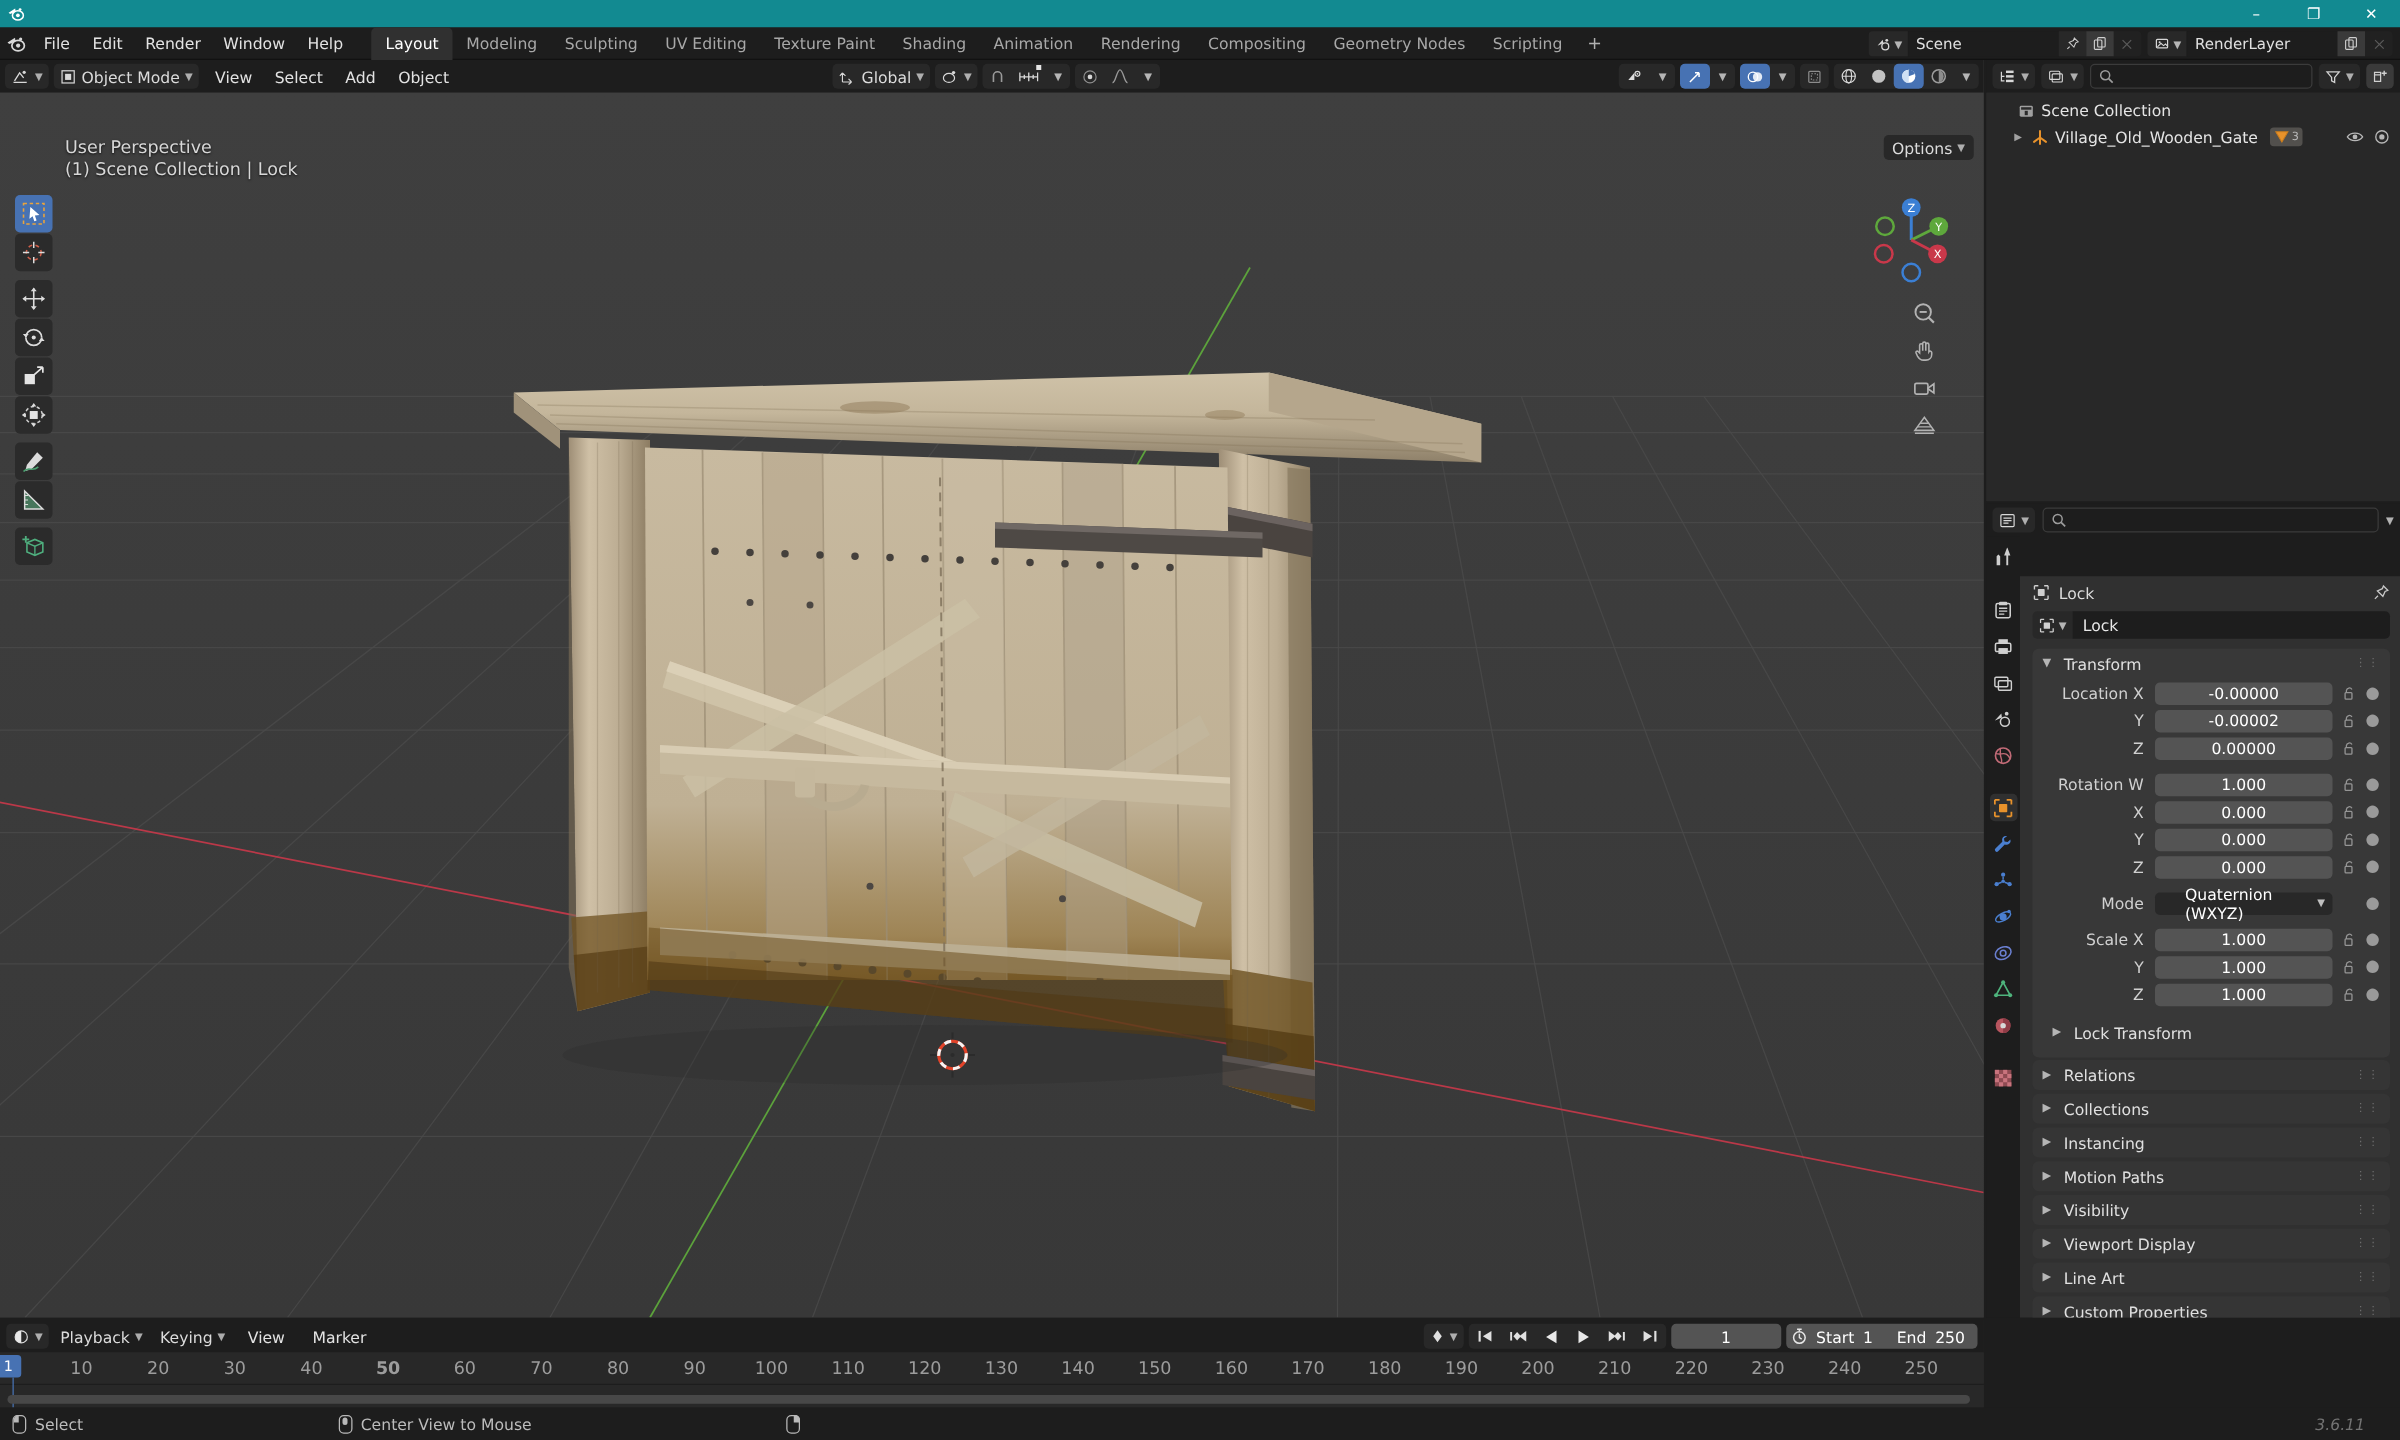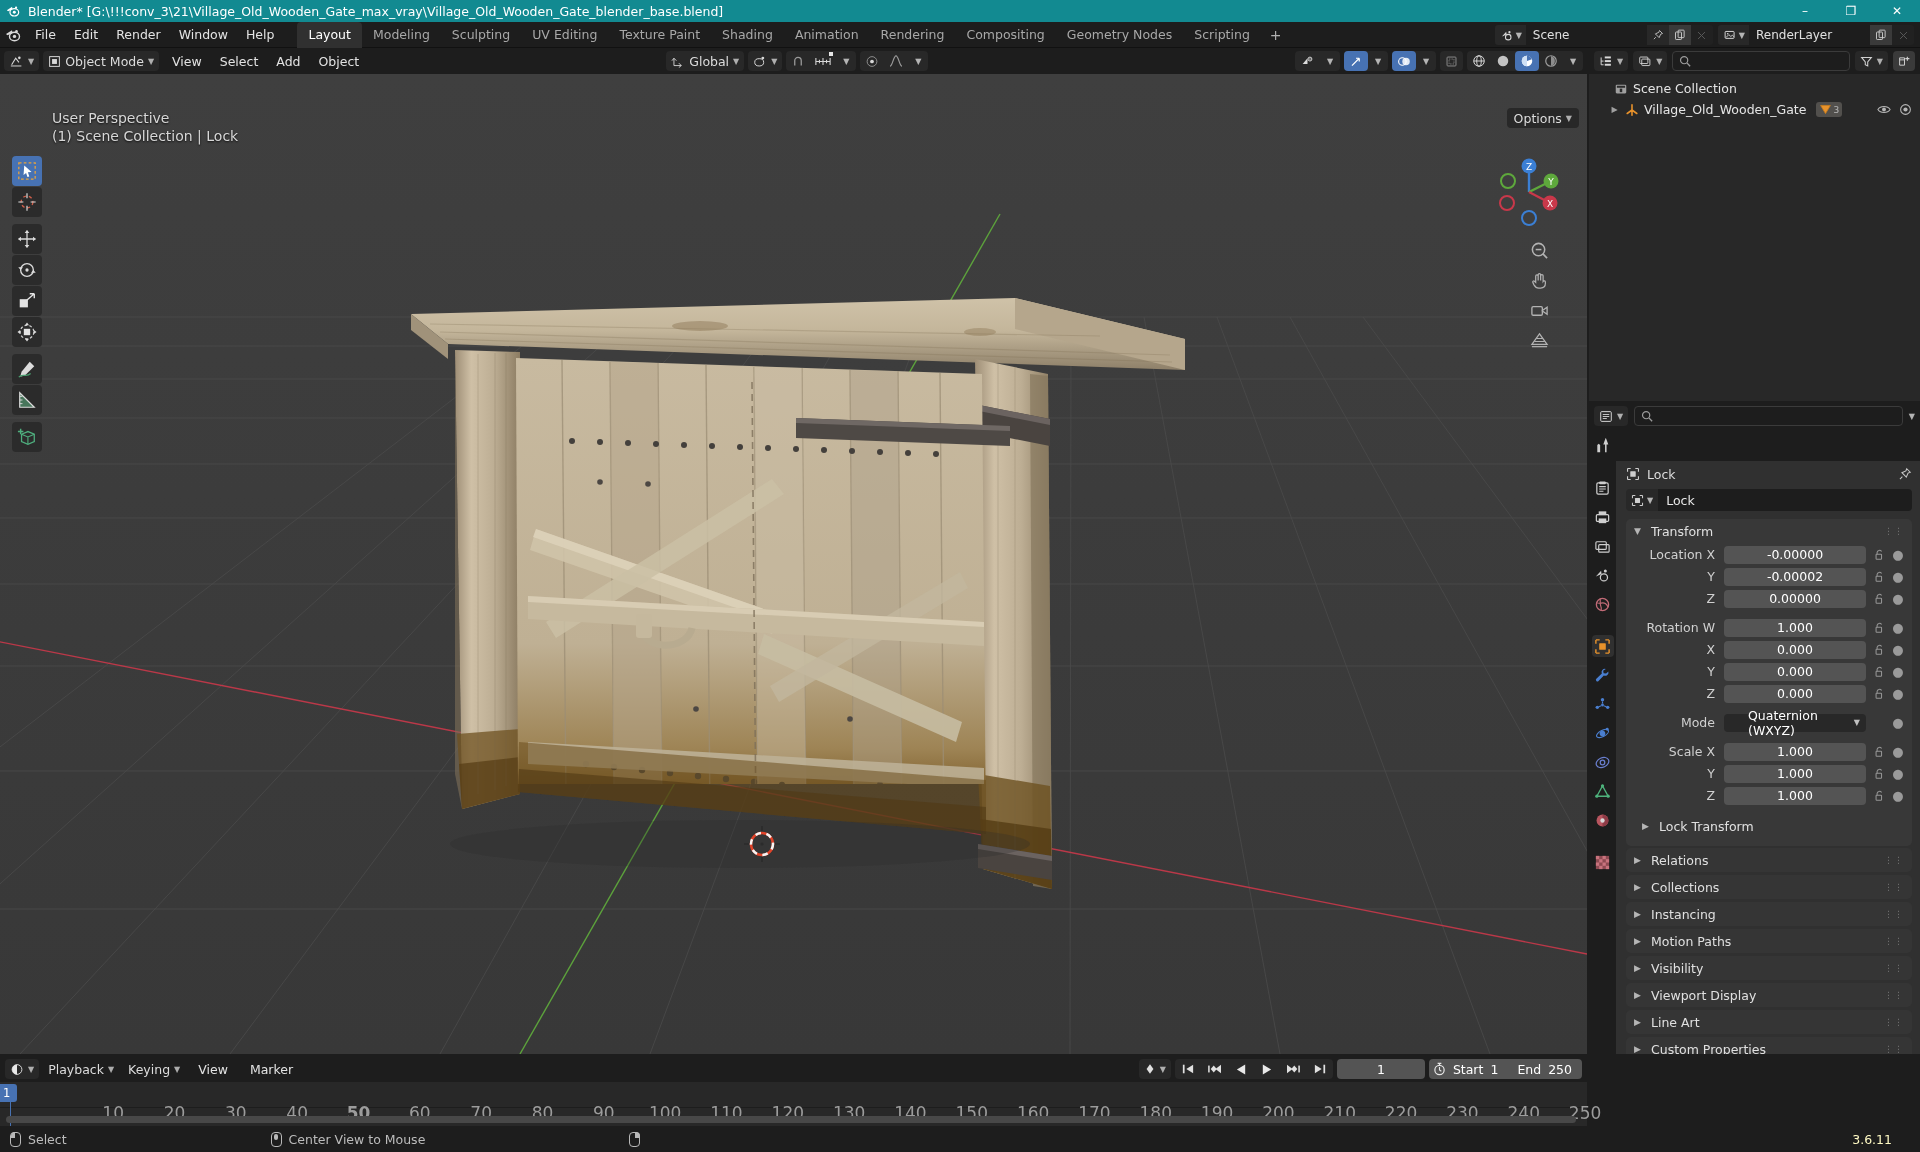--- a/index.html
+++ b/index.html
@@ -161,36 +161,36 @@
   .tl-header { height:26px; background:#1d1d1d; display:flex; align-items:center;
                padding:0 5px; gap:4px; }
   .tl-right { margin-left:auto; display:flex; align-items:center; gap:4px; }
   .tl-field { background:#545454; border-radius:4px; height:20px; min-width:88px;
               display:flex; align-items:center; justify-content:center; font-size:12.5px; color:#fff; }
   .tl-playgrp { display:flex; align-items:center; background:#282828; border-radius:4px; height:20px; }
   .tl-playgrp .seg { padding:0 6px; height:20px; display:flex; align-items:center; }
 
   .tl-ruler { position:relative; height:26px; background:#282828;
               border-bottom:1px solid #1d1d1d; }
-  .tick { position:absolute; top:21px; font-size:17px; color:#9c9c9c; transform:translateX(-50%);margin-left:48px; }
+  .tick { position:absolute; top:5px; font-size:14px; color:#9c9c9c; transform:translateX(-50%); }
   .playhead { position:absolute; top:2px; height:18px; background:#4772b3;
               border-radius:3px; display:flex; align-items:center; justify-content:center;
               font-size:11.5px; color:#fff; padding:0 7px; }
   .playhead-line { position:absolute; top:20px; width:1px; height:24px; background:#4772b3; }
   .tl-body { height:18px; background:#282828; }
   .tl-scroll { position:absolute; left:0; bottom:2px; width:1587px; height:9px; }
   .tl-scroll-bar { position:absolute; left:6px; top:1px; height:7px; width:1570px;
                    background:#484848; border-radius:4px; }
 
   
   .statusbar { position:absolute; left:0; top:1126px; width:1920px; height:26px;
                background:#1d1d1d; display:flex; align-items:center; padding:0 10px; gap:0;
                font-size:12.5px; color:#bcbcbc; }
   .status-item { display:flex; align-items:center; gap:7px; margin-right:26px; }
-  .status-right { margin-left:auto; color:#fef9c3; font-size:12.5px; padding-right:18px; }
+  .status-right { margin-left:auto; color:#737373; font-size:12.5px; padding-right:18px;font-style:italic; }
 
   .mouse-ico { width:11px; height:15px; border:1.3px solid #b9b9b9; border-radius:4px; position:relative; }
   .mouse-ico::before { content:""; position:absolute; left:-0.3px; top:-0.3px; width:4.5px; height:6px;
                        background:#b9b9b9; border-radius:4px 0 0 0; }
   .mouse-ico.mid::before { left:2.6px; width:3.5px; border-radius:2px; top:1px; }
   .mouse-ico.right::before { left:auto; right:-0.3px; border-radius:0 4px 0 0; }
 
   svg { display:block; }
 </style>
 </head>
@@ -200,21 +200,20 @@
 
   <div class="titlebar">
     <span class="blogo">
       <svg width="14" height="14" viewBox="0 0 16 16">
         <ellipse cx="9.5" cy="9.5" rx="5" ry="4.2" fill="none" stroke="#fff" stroke-width="1.4"></ellipse>
         <circle cx="9.5" cy="9.4" r="1.7" fill="#fff"></circle>
         <path d="M1 7 L7 3.2 L7.4 6.2 L2.4 8.2 Z" fill="#fff"></path>
         <circle cx="11.5" cy="4.2" r="1.3" fill="#fff"></circle>
       </svg>
     </span>
-    <span>Blender* [G:\!!!conv_3\21\Village_Old_Wooden_Gate_max_vray\Village_Old_Wooden_Gate_blender_base.blend]</span>
     <div class="win-btns">
       <div class="win-btn">–</div>
       <div class="win-btn">❐</div>
       <div class="win-btn close">✕</div>
     </div>
   </div>
 
   <div class="topbar">
     <span class="bicon">
       <svg width="16" height="16" viewBox="0 0 16 16">

